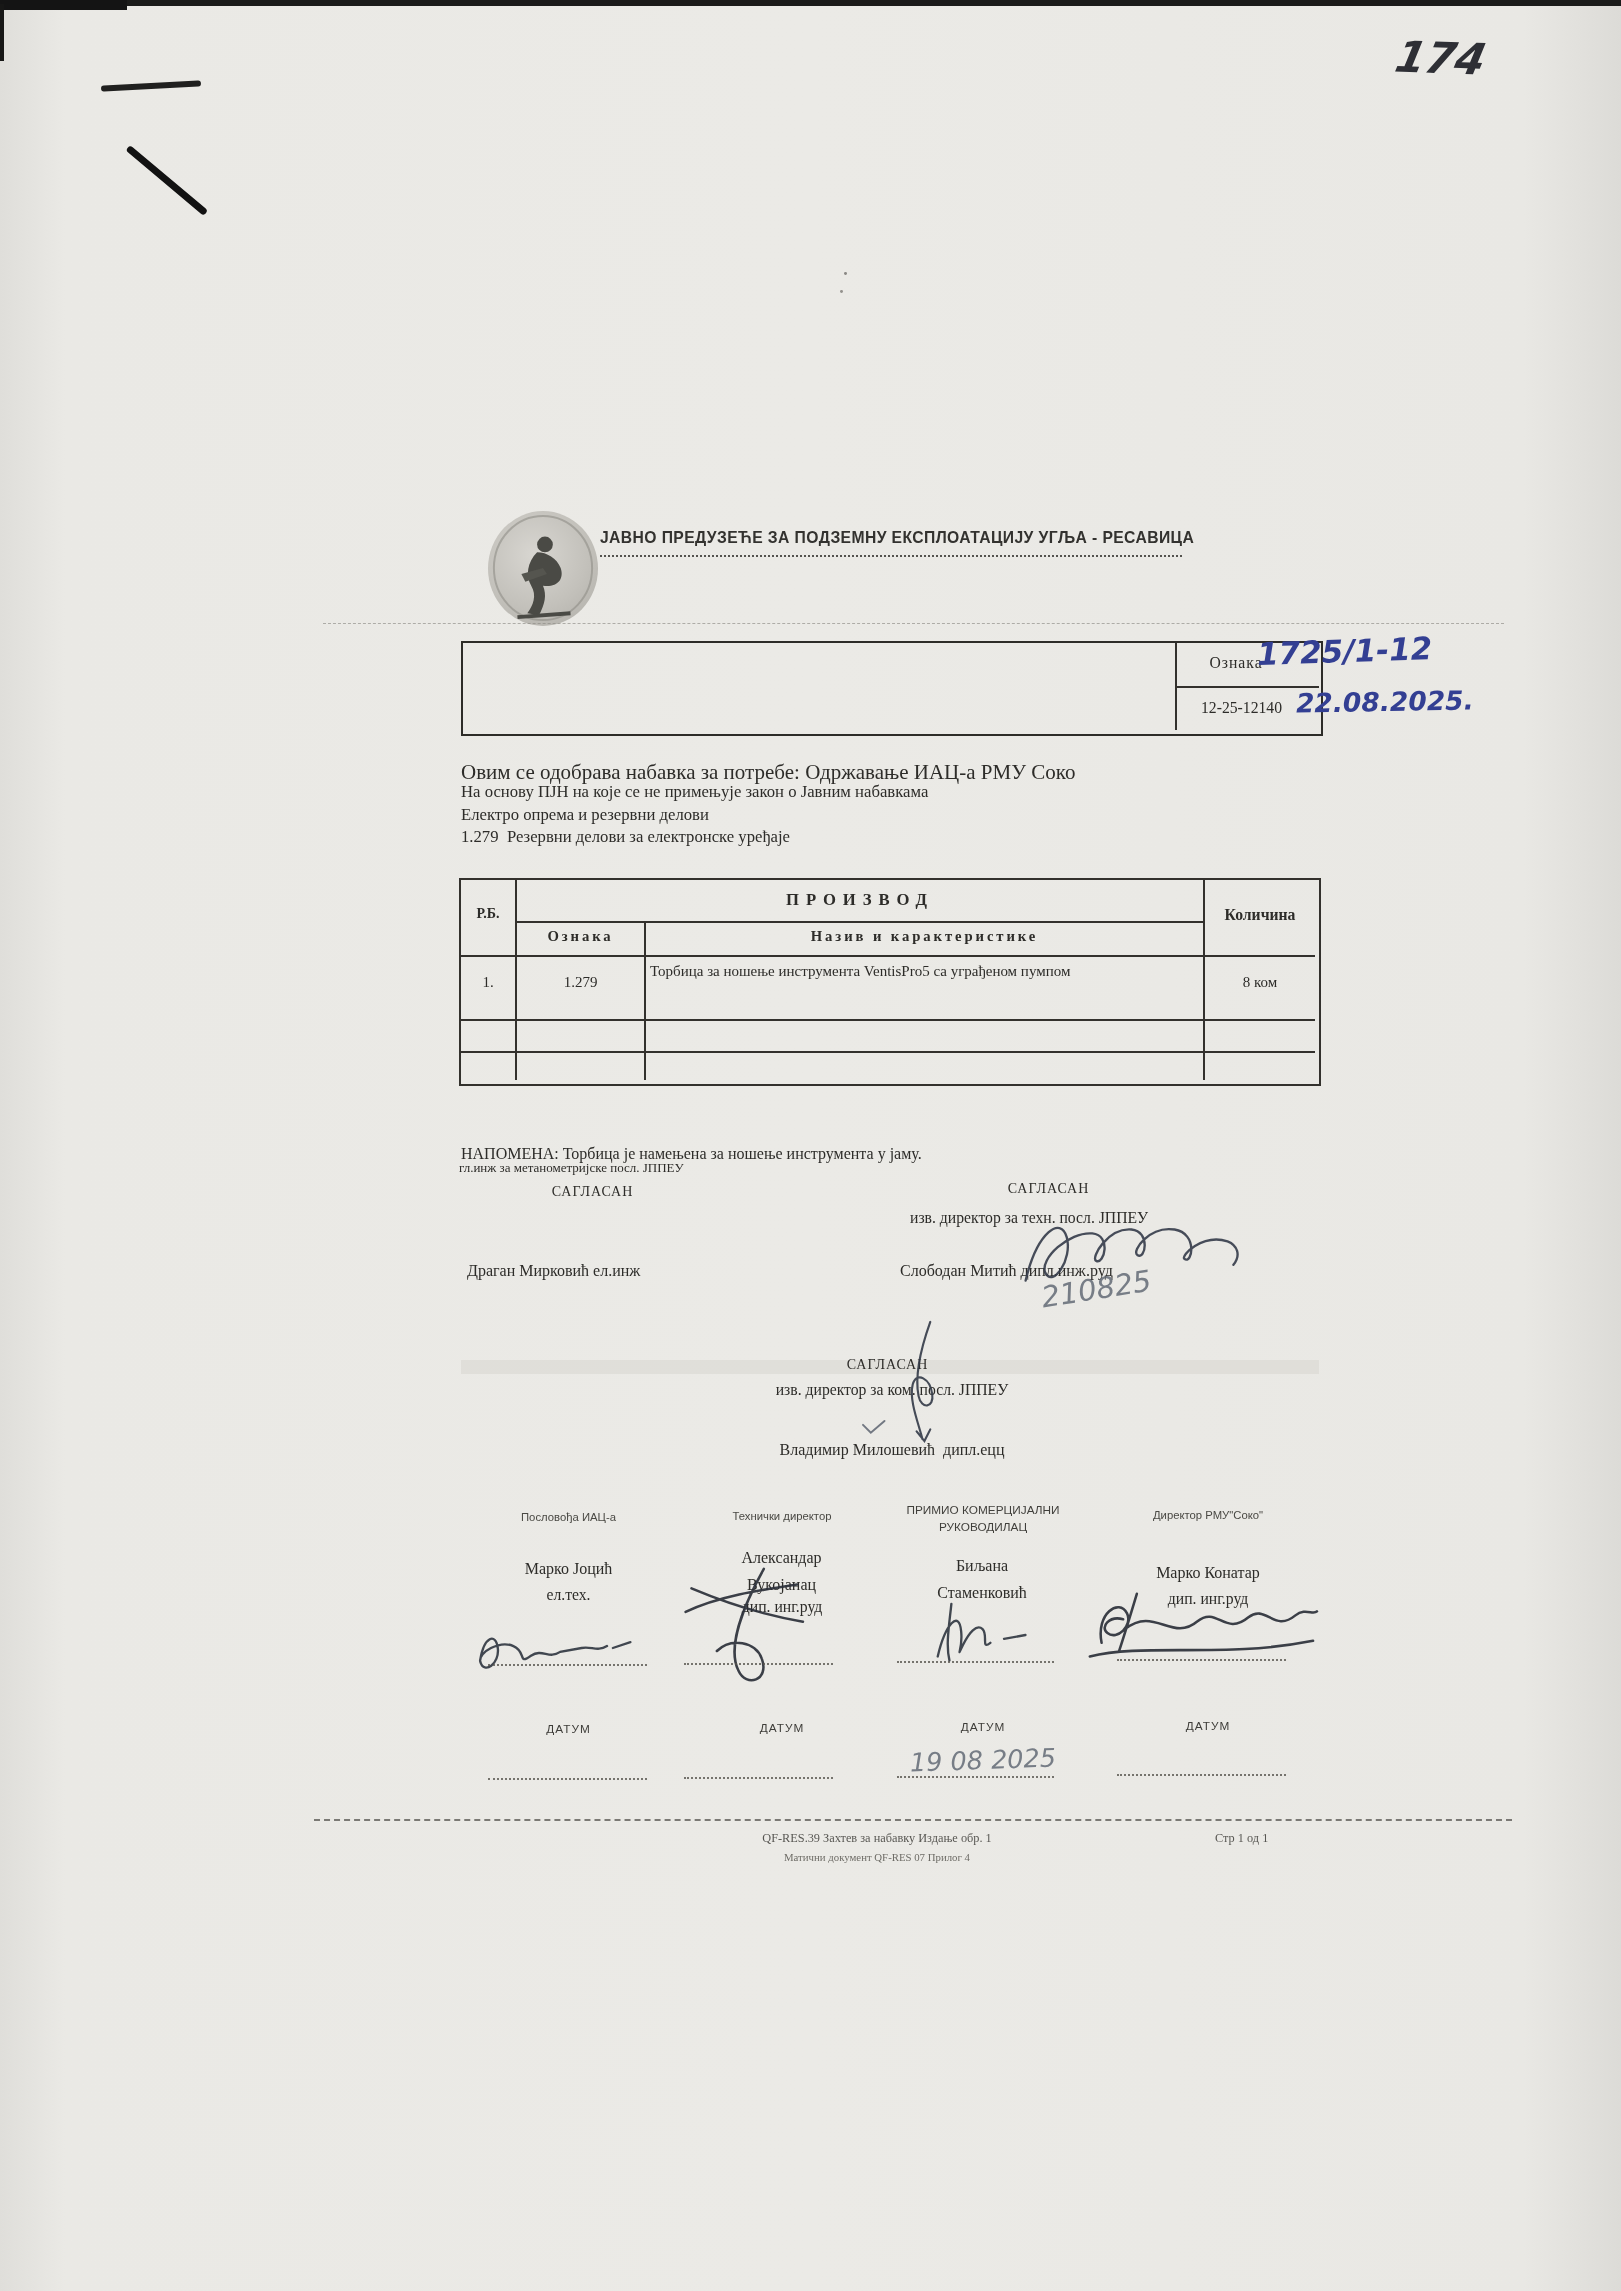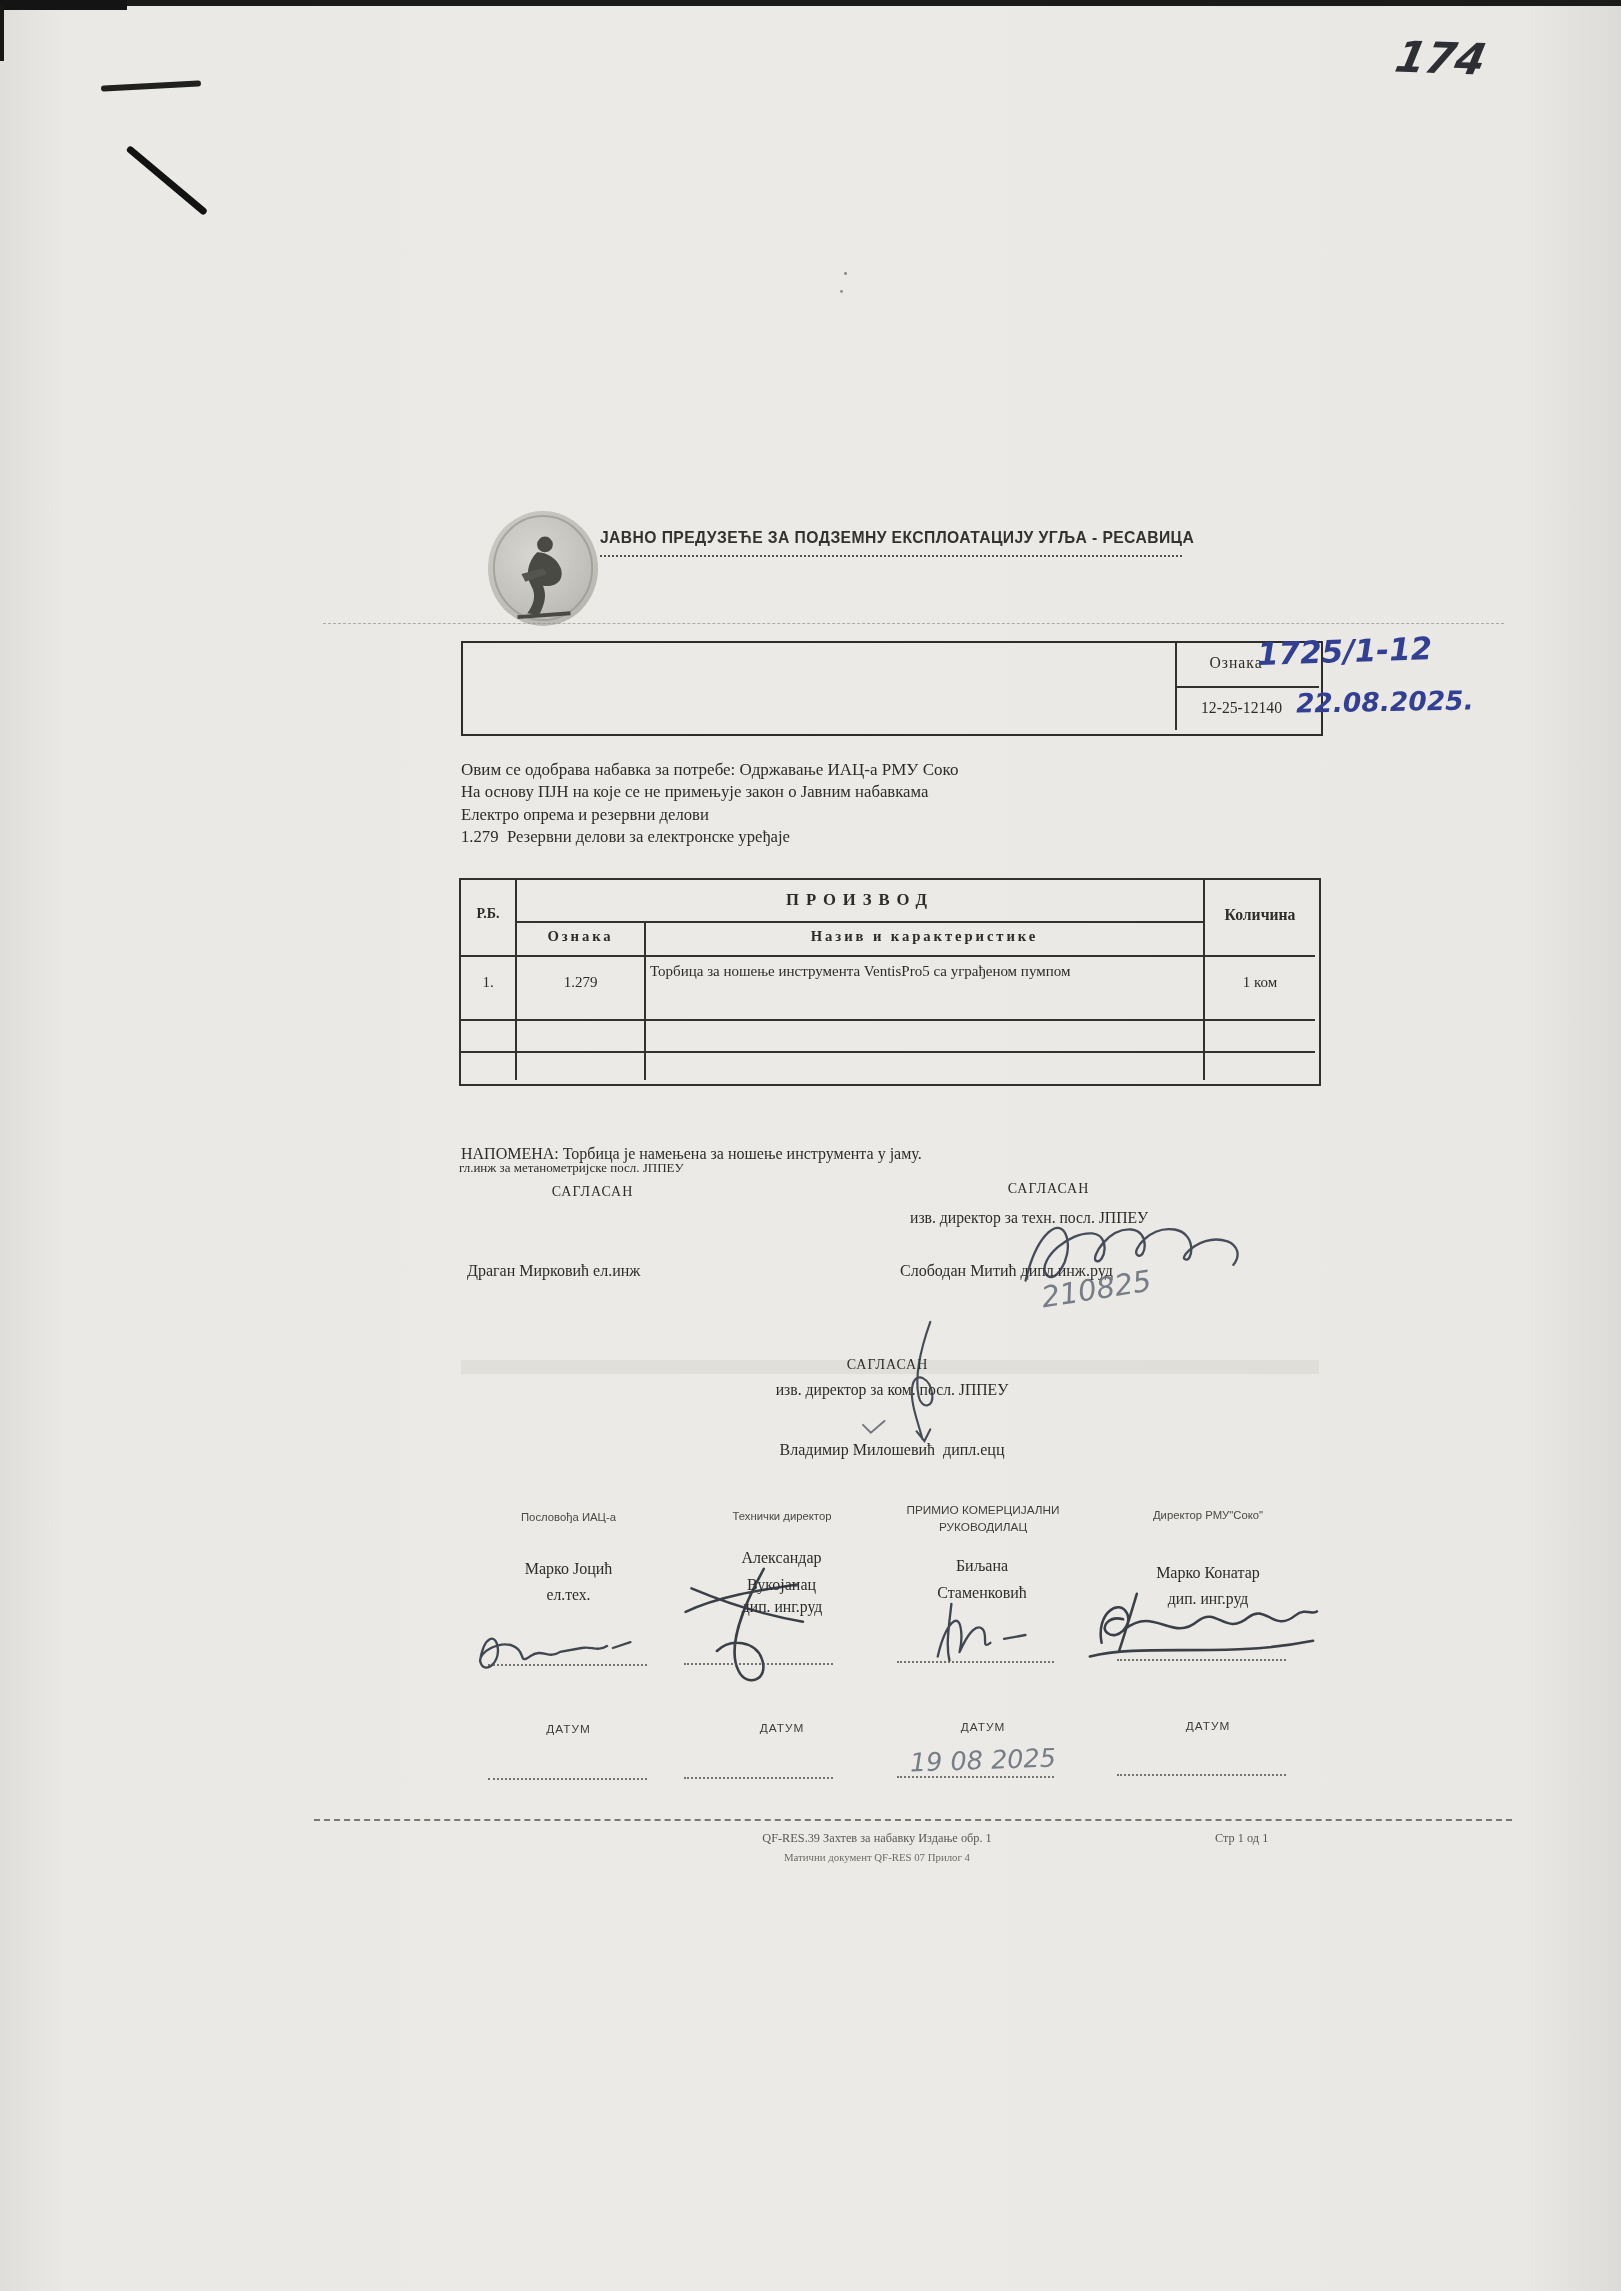--- a/index.html
+++ b/index.html
@@ -51,21 +51,21 @@
 
   <div class="abs" style="left:461px;top:641px;width:858px;height:91px;border:2px solid #2d2c28;">
     <div class="abs cellline" style="left:712px;top:0;width:2px;height:87px;"></div>
     <div class="abs cellline" style="left:712px;top:43px;width:144px;height:2px;"></div>
     <div class="t c" style="left:714px;top:10.8px;width:118px;font-size:15.7px;letter-spacing:1px;">Ознака</div>
     <div class="t c" style="left:714px;top:56px;width:129px;font-size:15.7px;">12-25-12140</div>
   </div>
   <div class="t hw ink" style="left:1257px;top:633px;font-size:31px;font-weight:600;transform:rotate(-2deg);">1725/1-12</div>
   <div class="t hw ink" style="left:1296px;top:686px;font-size:26.5px;font-weight:600;transform:rotate(-1deg);">22.08.2025.</div>
 
-  <div class="t" style="left:461px;top:760px;font-size:17px;text-align:center;">Овим се одобрава набавка за потребе: Одржавање ИАЦ-а РМУ Соко</div>
+  <div class="t" style="left:461px;top:760px;font-size:21px;text-align:center;">Овим се одобрава набавка за потребе: Одржавање ИАЦ-а РМУ Соко</div>
   <div class="t" style="left:461px;top:782px;font-size:16.7px;">На основу ПЈН на које се не примењује закон о Јавним набавкама</div>
   <div class="t" style="left:461px;top:805px;font-size:16.7px;text-align:right;">Електро опрема и резервни делови</div>
   <div class="t" style="left:461px;top:827px;font-size:16.7px;">1.279&nbsp;&nbsp;Резервни делови за електронске уређаје</div>
 
   <div class="abs" style="left:459px;top:878px;width:858px;height:204px;border:2px solid #33312d;">
     <div class="abs cellline" style="left:54px;top:0;width:2px;height:200px;"></div>
     <div class="abs cellline" style="left:183px;top:41px;width:2px;height:159px;"></div>
     <div class="abs cellline" style="left:742px;top:0;width:2px;height:200px;"></div>
     <div class="abs cellline" style="left:56px;top:41px;width:686px;height:2px;"></div>
     <div class="abs cellline" style="left:0;top:75px;width:854px;height:2px;"></div>
@@ -74,21 +74,21 @@
 
     <div class="t c" style="left:0;top:25.5px;width:54px;font-size:14px;font-weight:bold;">Р.Б.</div>
     <div class="t c" style="left:56px;top:9.8px;width:686px;font-size:16.7px;font-weight:bold;letter-spacing:6.9px;">ПРОИЗВОД</div>
     <div class="t c" style="left:744px;top:25.5px;width:110px;font-size:15.7px;font-weight:bold;">Количина</div>
     <div class="t c" style="left:56px;top:48px;width:127px;font-size:14.7px;font-weight:bold;letter-spacing:2.9px;">Ознака</div>
     <div class="t c" style="left:185px;top:48px;width:557px;font-size:14.7px;font-weight:bold;letter-spacing:2.9px;">Назив и карактеристике</div>
 
     <div class="t c" style="left:0;top:94px;width:54px;font-size:15px;">1.</div>
     <div class="t c" style="left:56px;top:94px;width:127px;font-size:15px;">1.279</div>
     <div class="abs" style="left:189px;top:81px;width:547px;font-size:15px;line-height:21.6px;text-align:justify;">Торбица за ношење инструмента VentisPro5 са уграђеном пумпом</div>
-    <div class="t c" style="left:744px;top:94px;width:110px;font-size:15px;">1 ком</div>
+    <div class="t c" style="left:744px;top:94px;width:110px;font-size:15px;">8 ком</div>
   </div>
 
 
   <div class="t" style="left:461px;top:1145px;font-size:16px;">НАПОМЕНА: Торбица је намењена за ношење инструмента у јаму.</div>
 
   <div class="t c" style="left:529px;top:1184px;width:127px;font-size:14px;letter-spacing:1px;">САГЛАСАН</div>
   <div class="t" style="left:459px;top:1160px;font-size:13px;">гл.инж за метанометријске посл. ЈППЕУ</div>
   <div class="t" style="left:467px;top:1262px;font-size:16px;">Драган Мирковић ел.инж</div>
 
   <div class="t c" style="left:980px;top:1181px;width:137px;font-size:14px;letter-spacing:1px;">САГЛАСАН</div>

